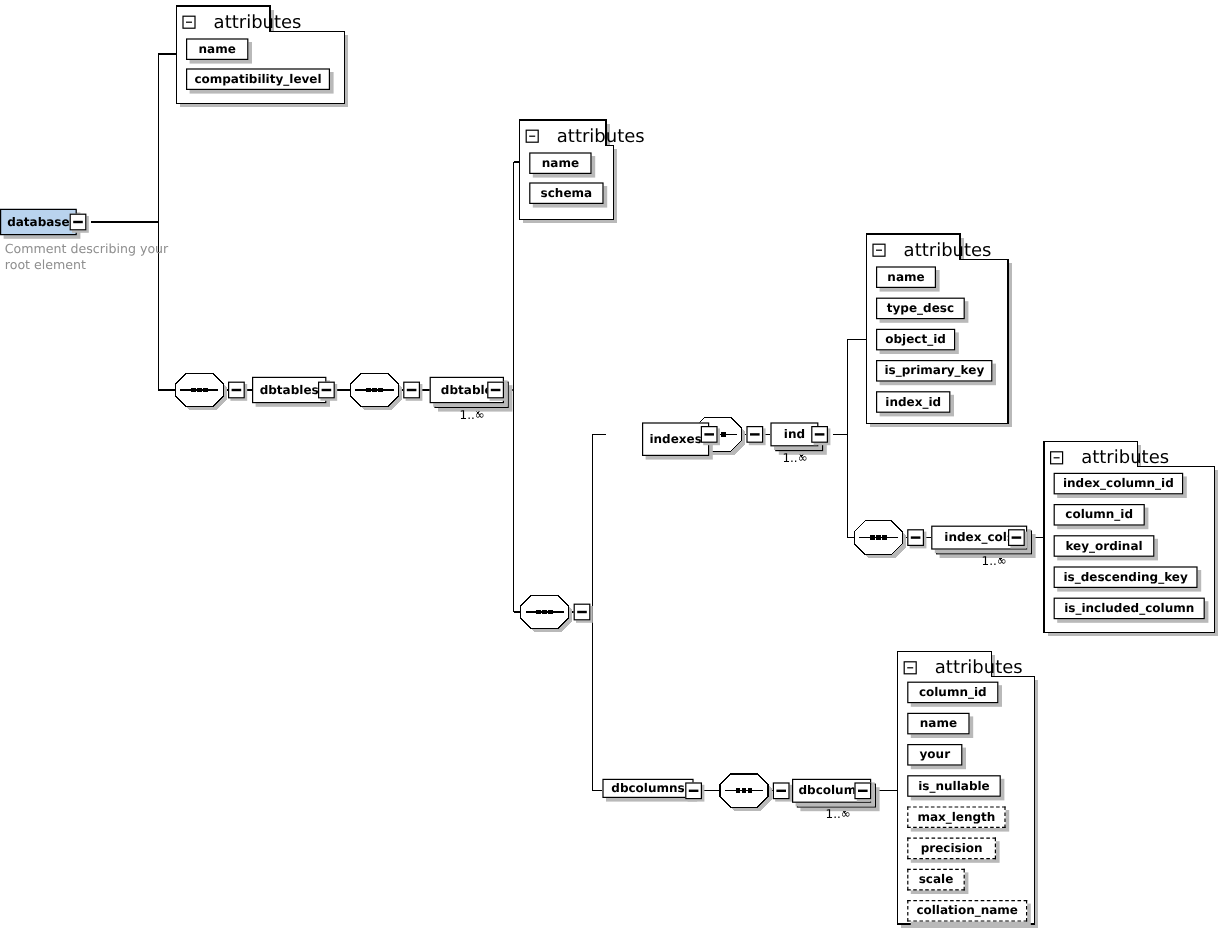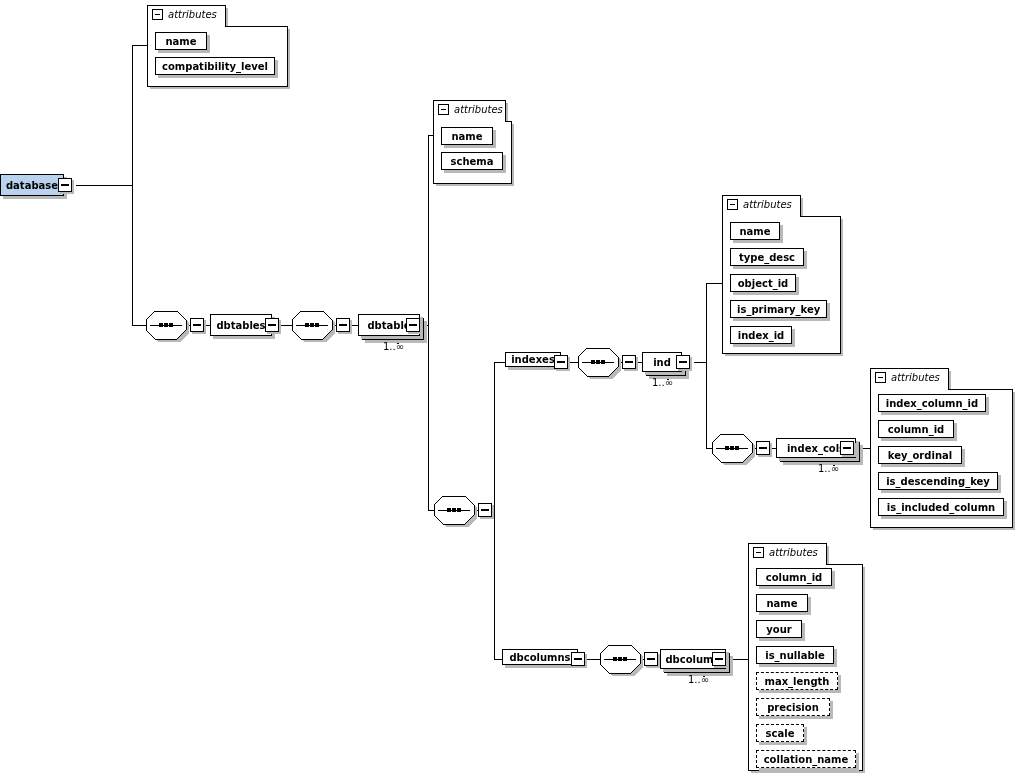--- a/index.html
+++ b/index.html
@@ -16,22 +16,22 @@
         background:#fff;border:1px solid #000;box-shadow:3px 3px 0 #b9b9b9;z-index:0;}
   .toggle{position:absolute;width:14px;height:14px;box-sizing:border-box;background:#fff;
           border:1px solid #000;box-shadow:2px 2px 0 #b9b9b9;display:flex;align-items:center;
           justify-content:center;z-index:2;cursor:pointer;}
   .minus{width:8px;height:2px;background:#000;}
   .attr{position:absolute;box-sizing:border-box;height:18px;width:max-content;
         background:#fff;border:1px solid #000;box-shadow:3px 3px 0 #b9b9b9;
         font-size:10px;font-weight:bold;white-space:nowrap;padding:2px 6px;
         display:flex;align-items:center;justify-content:center;z-index:1;}
   .attr.dashed{border-style:dashed;}
-  .grouptab{position:absolute;display:flex;align-items:center;gap:5px;
-            font-size:10px;font-style:italic;z-index:1;}
+  .grouptab{position:absolute;display:flex;align-items:center;gap:15px;
+            font-size:15px;z-index:1;}
   .tabminus{width:11px;height:11px;box-sizing:border-box;border:1px solid #000;background:#fff;
             display:flex;align-items:center;justify-content:center;cursor:pointer;}
   .tabminus span{width:5px;height:1px;background:#000;}
   .occ{position:absolute;font-size:10px;z-index:1;}
   .comment{position:absolute;font-size:10.5px;line-height:13px;color:#8f8f8f;z-index:1;}
 </style>
 </head>
 <body>
 
 <div class="canvas">
@@ -113,20 +113,24 @@
     </div>
 
   <div class="node root" style="left:0;top:174px;width:64px;height:22px">
     <div class="el">
         <span>database</span>
       </div>
     <div class="toggle" style="left:58px;top:4px">
         <span class="minus"></span>
       </div>
   </div>
+  <div class="comment" style="left:4px;top:202px;width:160px">
+    <div>Comment describing your</div>
+    <div>root element</div>
+  </div>
 
   <div class="node" style="left:210px;top:314px;width:62px;height:22px">
     <div class="el">
         <span>dbtables</span>
       </div>
     <div class="toggle" style="left:55px;top:4px">
         <span class="minus"></span>
       </div>
   </div>
 
@@ -134,21 +138,21 @@
     <div class="back"></div>
     <div class="el">
         <span>dbtable</span>
       </div>
     <div class="toggle" style="left:48px;top:4px">
         <span class="minus"></span>
       </div>
   </div>
   <div class="occ" style="left:383px;top:341px">1..∞</div>
 
-  <div class="node" style="left:505px;top:352px;width:56px;height:15px">
+  <div class="node" style="left:535px;top:352px;width:56px;height:28px">
     <div class="el">
         <span>indexes</span>
       </div>
     <div class="toggle" style="left:49px;top:3px">
         <span class="minus"></span>
       </div>
   </div>
 
   <div class="node" style="left:642px;top:352px;width:40px;height:20px">
     <div class="back"></div>

